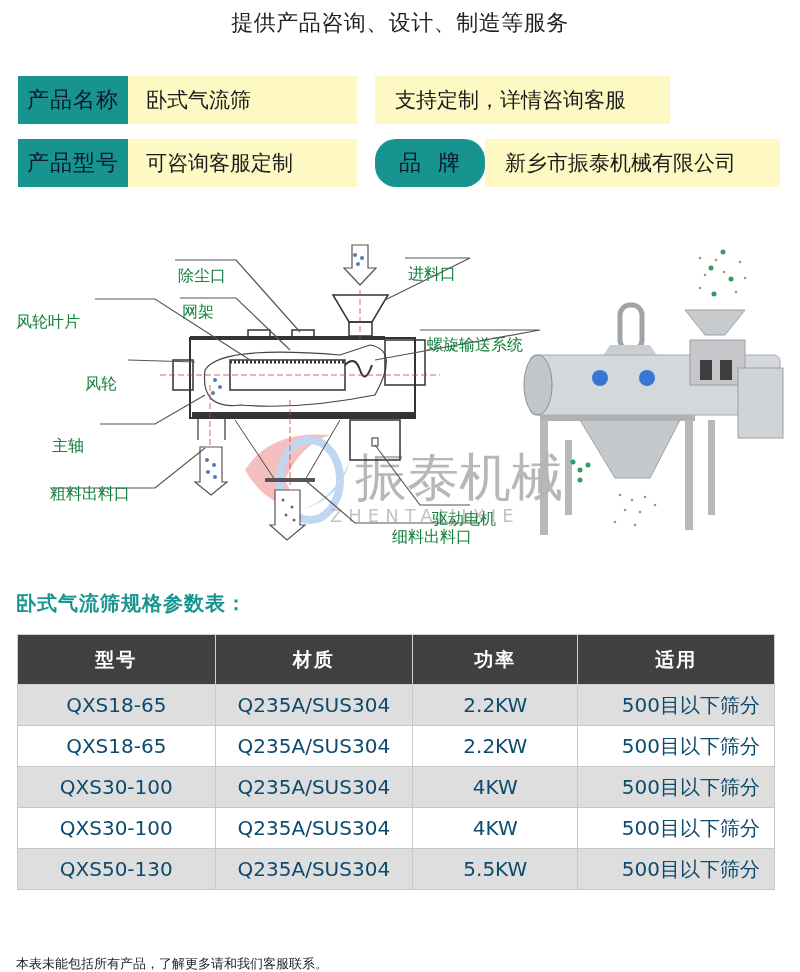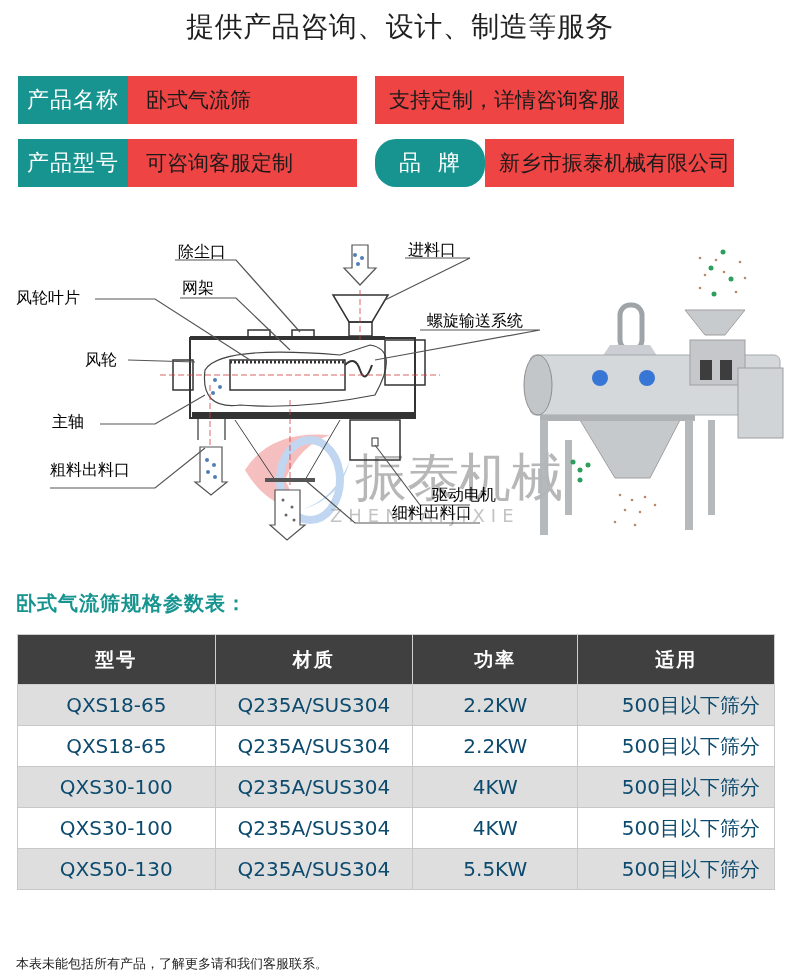--- a/index.html
+++ b/index.html
@@ -1,32 +1,32 @@
 <!DOCTYPE html>
 <html><head>
 <meta charset="utf-8">
 <style>
   * { box-sizing: border-box; margin: 0; padding: 0; }
   html, body { width: 800px; height: 972px; background: #ffffff; overflow: hidden; }
   body { font-family: "DejaVu Sans", "Liberation Sans", sans-serif; color: #1a1a1a; position: relative; }
 
-  .top-title { position: absolute; top: 8px; left: 0; width: 800px; text-align: center; font-size: 28px; color: #1f1f1f; letter-spacing: 0.5px; }
+  .top-title { position: absolute; top: 8px; left: 0; width: 800px; text-align: center; font-size: 22px; color: #1f1f1f; letter-spacing: 0.5px; }
 
   .info-row { position: absolute; left: 18px; width: 762px; height: 48px; display: flex; }
   .info-row.r1 { top: 76px; }
   .info-row.r2 { top: 139px; }
-  .info-label { width: 110px; height: 48px; background: #17948f; color: #ffffff; font-size: 22px; display: flex; align-items: center; justify-content: center; letter-spacing: 1px; }
-  .info-value { height: 48px; background: #ef4444; font-size: 21px; display: flex; align-items: center; padding-left: 18px; color: #1a1a1a; }
+  .info-label { width: 110px; height: 48px; background: #17948f; color: #0f172a; font-size: 22px; display: flex; align-items: center; justify-content: center; letter-spacing: 1px; }
+  .info-value { height: 48px; background: #fef9c3; font-size: 21px; display: flex; align-items: center; padding-left: 18px; color: #1a1a1a; }
   .info-value.left { width: 229px; }
   .info-gap { width: 18px; }
   .info-label.right { width: 110px; }
-  .info-value.right { width: 249px; padding-left: 14px; }
+  .info-value.right { width: 295px; padding-left: 20px; }
 
   .figure { position: absolute; top: 215px; left: 0; width: 800px; height: 340px; }
-  .callout { position: absolute; font-size: 16px; color: #000000; }
+  .callout { position: absolute; font-size: 16px; color: #15803d; margin-top: 24px; }
 
   .spec-title { position: absolute; top: 590px; left: 16px; font-size: 20px; color: #17948f; font-weight: bold; letter-spacing: 1px; }
 
   table.spec { position: absolute; top: 634px; left: 17px; width: 758px; border-collapse: collapse; }
   table.spec th { background: #404040; color: #fff; height: 50px; font-size: 19px; font-weight: bold; border: 1.5px solid #cfcfcf; letter-spacing: 2px; }
   table.spec td { height: 41px; font-size: 20px; text-align: center; border: 1.5px solid #c8c8c8; color: #0c4a6e; }
   table.spec tr.odd td { background: #dedede; }
   table.spec tr.even td { background: #ffffff; }
   table.spec td.col-app { text-align: right; padding-right: 14px; }
 

